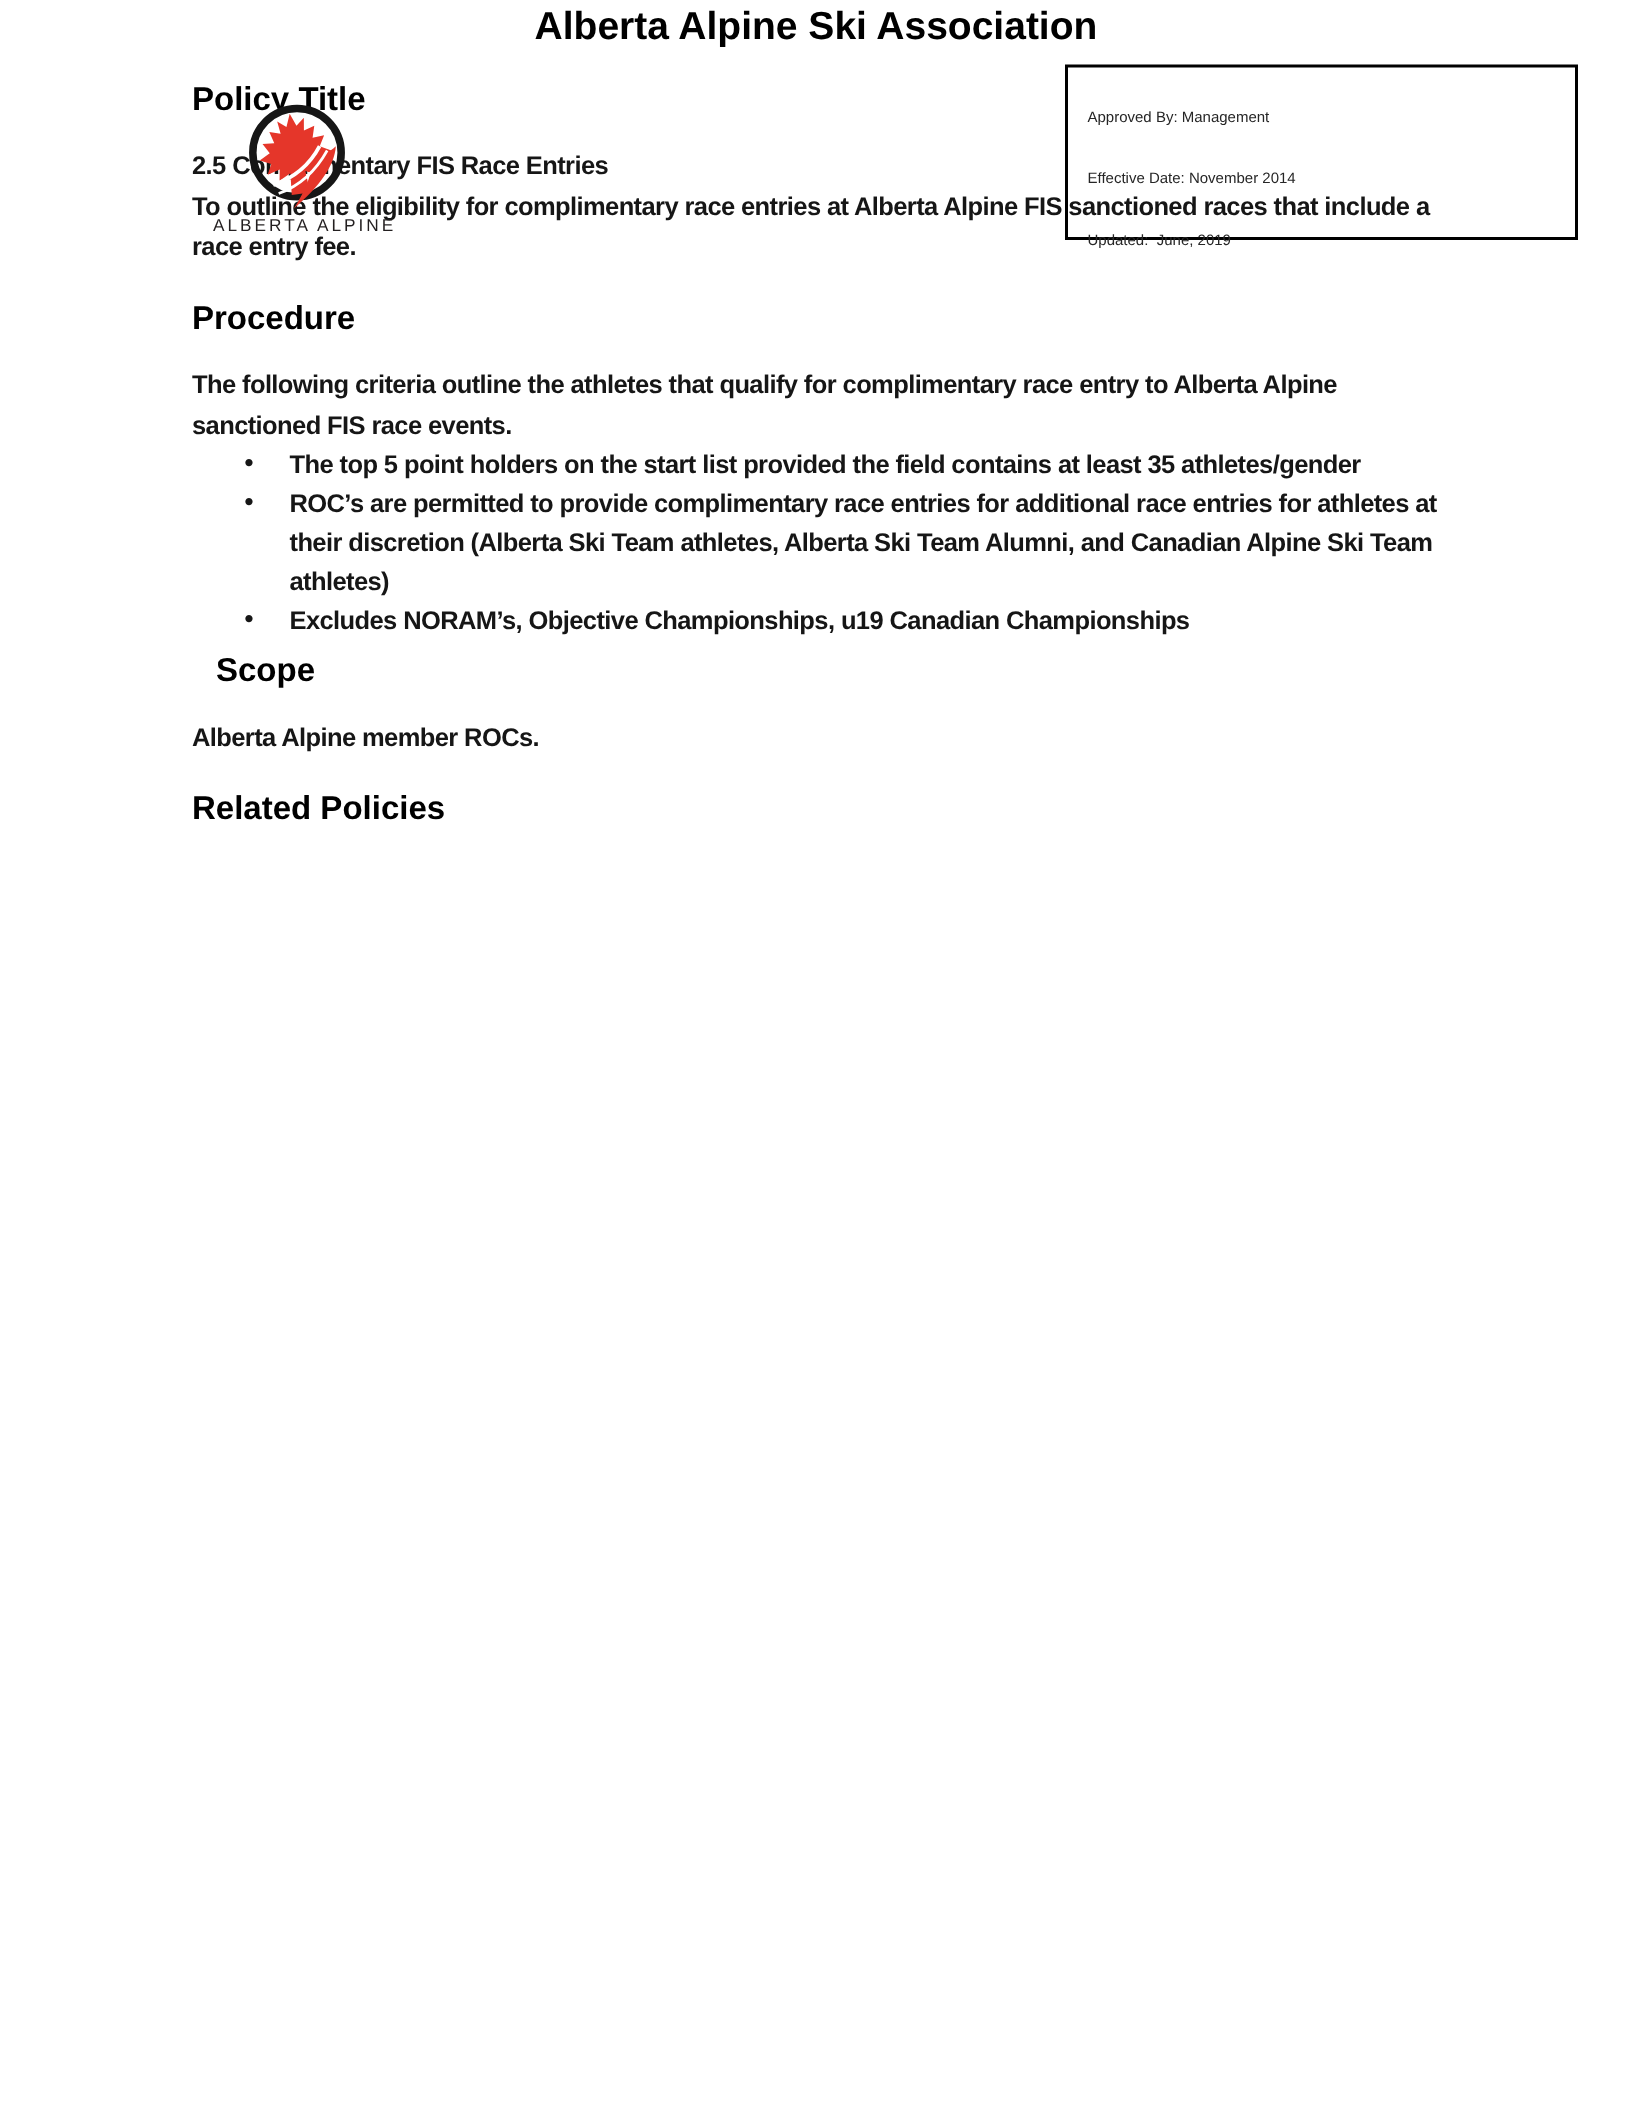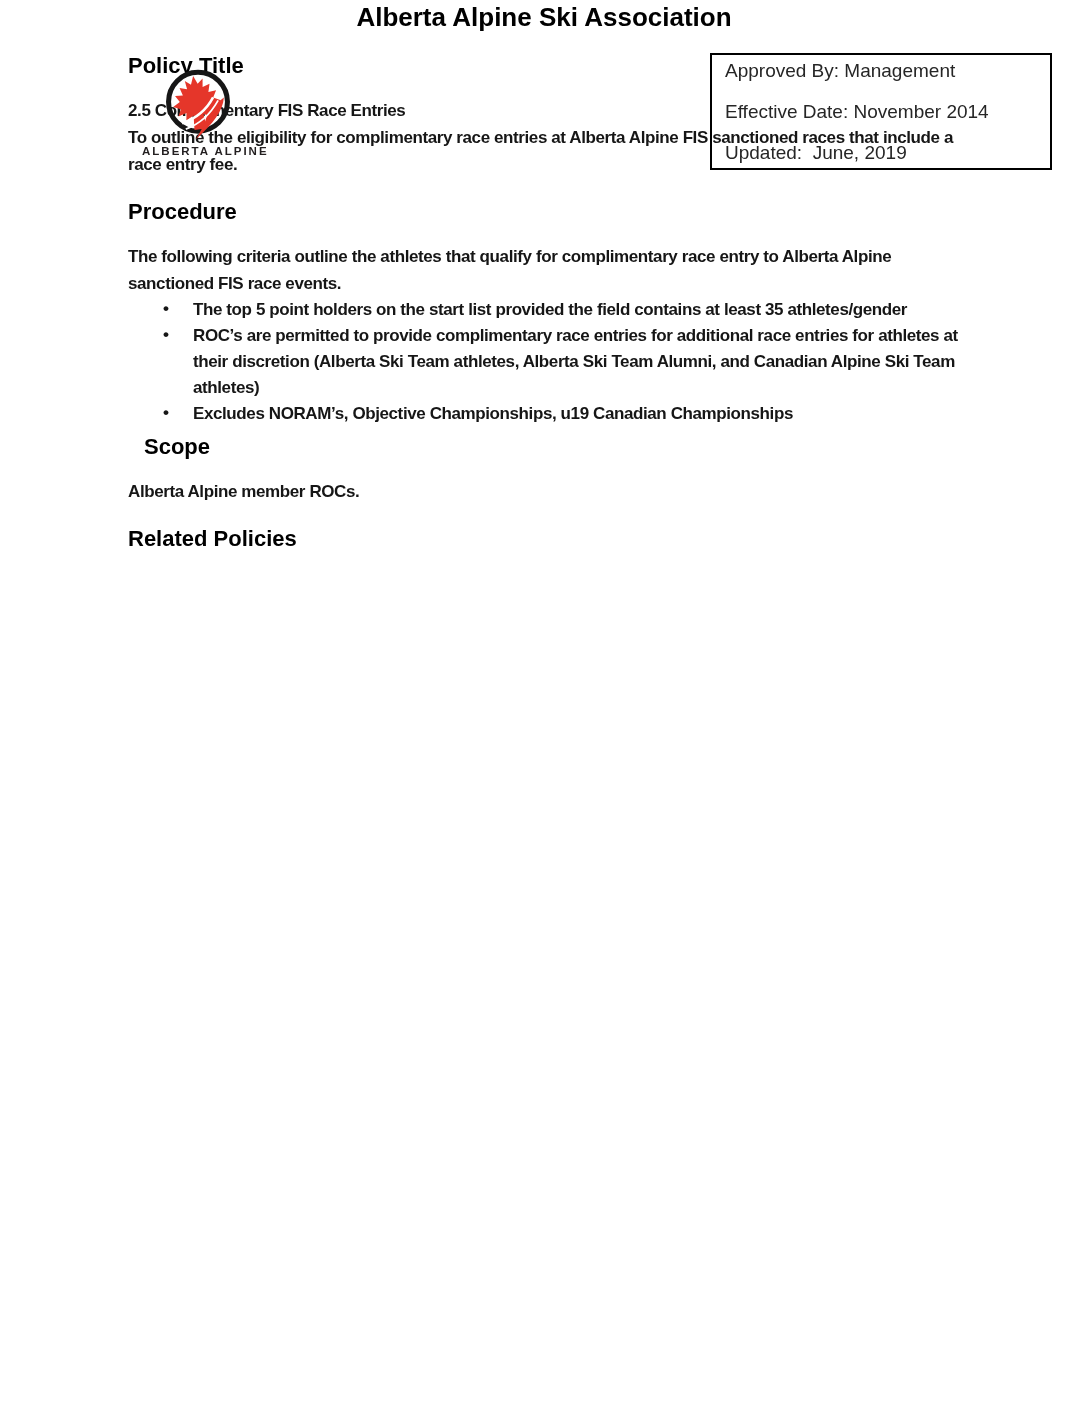--- a/index.html
+++ b/index.html
@@ -13,31 +13,31 @@
   }
 
   
   .logo {
     position:absolute; left:142px; top:68px; width:112px;
     text-align:center;
   }
   .logo svg { width:72px; height:74px; display:block; margin:0 auto; }
   .logo-wordmark {
     margin-top:3px;
-    font-size:11.5px; font-weight:700; letter-spacing:2px;
+    font-size:11.5px; font-weight:400; letter-spacing:2px;
     color:#231f20; white-space:nowrap;
   }
 
   
   .approval-box {
-    position:absolute; left:710px; top:53px;
+    position:absolute; left:710px; top:43px;
     width:342px; height:117px; box-sizing:border-box;
     border:2px solid #000;
-    padding:6px 13px 0 13px;
-    font-size:19px; color:#262626; font-weight:400;
+    padding:24px 13px 0 13px;
+    font-size:10px; color:#262626; font-weight:400;
   }
   .approval-box p {
     margin:0 0 22px 0; line-height:19px; white-space:pre-wrap;
   }
 
   
   h1.doc-title {
     margin:0; 
     text-align:center;
     font-size:26px; line-height:34px; font-weight:700; color:#000;

